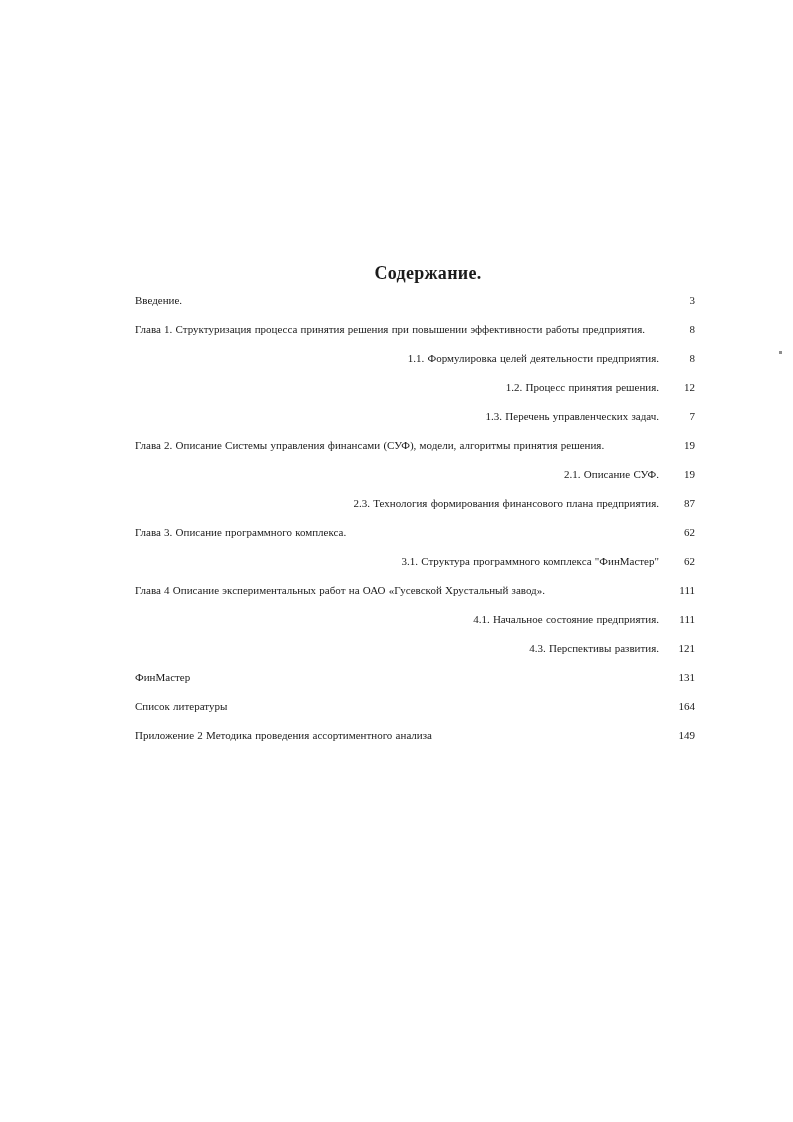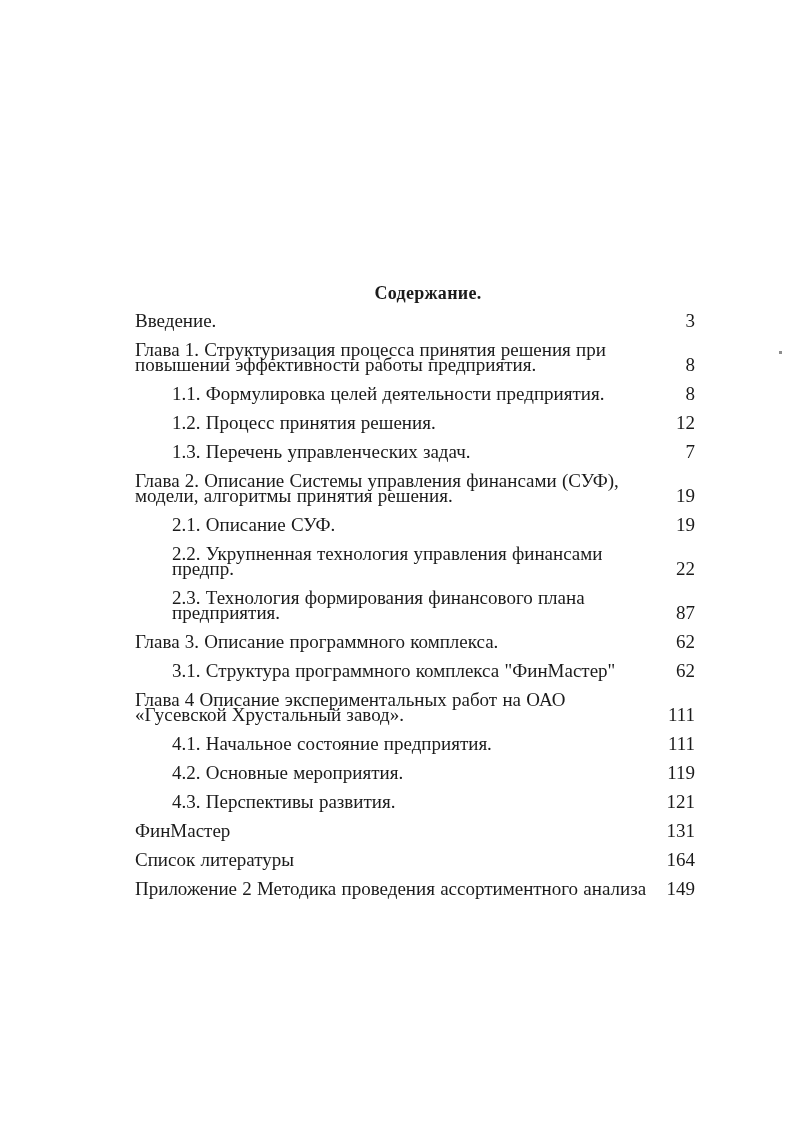--- a/index.html
+++ b/index.html
@@ -12,44 +12,45 @@
     width: 793px;
     height: 1122px;
     background: #ffffff;
     overflow: hidden;
     font-family: "Liberation Serif", "DejaVu Serif", serif;
     color: #1b1b1b;
   }
   .content {
     position: absolute;
     left: 135px;
-    top: 282px;
+    top: 262px;
     width: 560px;
   }
   .toc-title {
     font-size: 18px;
     font-weight: bold;
     line-height: 22px;
     text-align: center;
     margin: 0 0 9px 26px;
     letter-spacing: 0.3px;
   }
   .toc-entry {
     display: flex;
     align-items: flex-end;
-    font-size: 19px;
+    font-size: 11px;
     line-height: 15px;
     margin-bottom: 14px;
   }
   .toc-label {
     flex: 1 1 auto;
     word-spacing: 0.5px;
   }
   .toc-entry.level-1 .toc-label {
     padding-left: 37px;
+    text-align: right;
   }
   .toc-page {
     flex: 0 0 36px;
     text-align: right;
     white-space: nowrap;
   }
   .scan-speck {
     position: absolute;
     left: 779px;
     top: 351px;
@@ -93,24 +94,20 @@
   <div class="toc-entry">
     <span class="toc-label">Глава 2. Описание Системы управления финансами (СУФ), модели, алгоритмы принятия решения.</span>
     <span class="toc-page">19</span>
   </div>
 
   <div class="toc-entry level-1">
     <span class="toc-label">2.1. Описание СУФ.</span>
     <span class="toc-page">19</span>
   </div>
 
-  <div class="toc-entry level-1">
-    <span class="toc-label">2.2. Укрупненная технология управления финансами предпр.</span>
-    <span class="toc-page">22</span>
-  </div>
 
   <div class="toc-entry level-1">
     <span class="toc-label">2.3. Технология формирования финансового плана предприятия.</span>
     <span class="toc-page">87</span>
   </div>
 
   <div class="toc-entry">
     <span class="toc-label">Глава 3. Описание программного комплекса.</span>
     <span class="toc-page">62</span>
   </div>
@@ -124,24 +121,20 @@
   <div class="toc-entry">
     <span class="toc-label">Глава 4 Описание экспериментальных работ на ОАО «Гусевской Хрустальный завод».</span>
     <span class="toc-page">111</span>
   </div>
 
   <div class="toc-entry level-1">
     <span class="toc-label">4.1. Начальное состояние предприятия.</span>
     <span class="toc-page">111</span>
   </div>
 
-  <div class="toc-entry level-1">
-    <span class="toc-label">4.2. Основные мероприятия.</span>
-    <span class="toc-page">119</span>
-  </div>
 
   <div class="toc-entry level-1">
     <span class="toc-label">4.3. Перспективы развития.</span>
     <span class="toc-page">121</span>
   </div>
 
   <div class="toc-entry">
     <span class="toc-label">ФинМастер</span>
     <span class="toc-page">131</span>
   </div>

